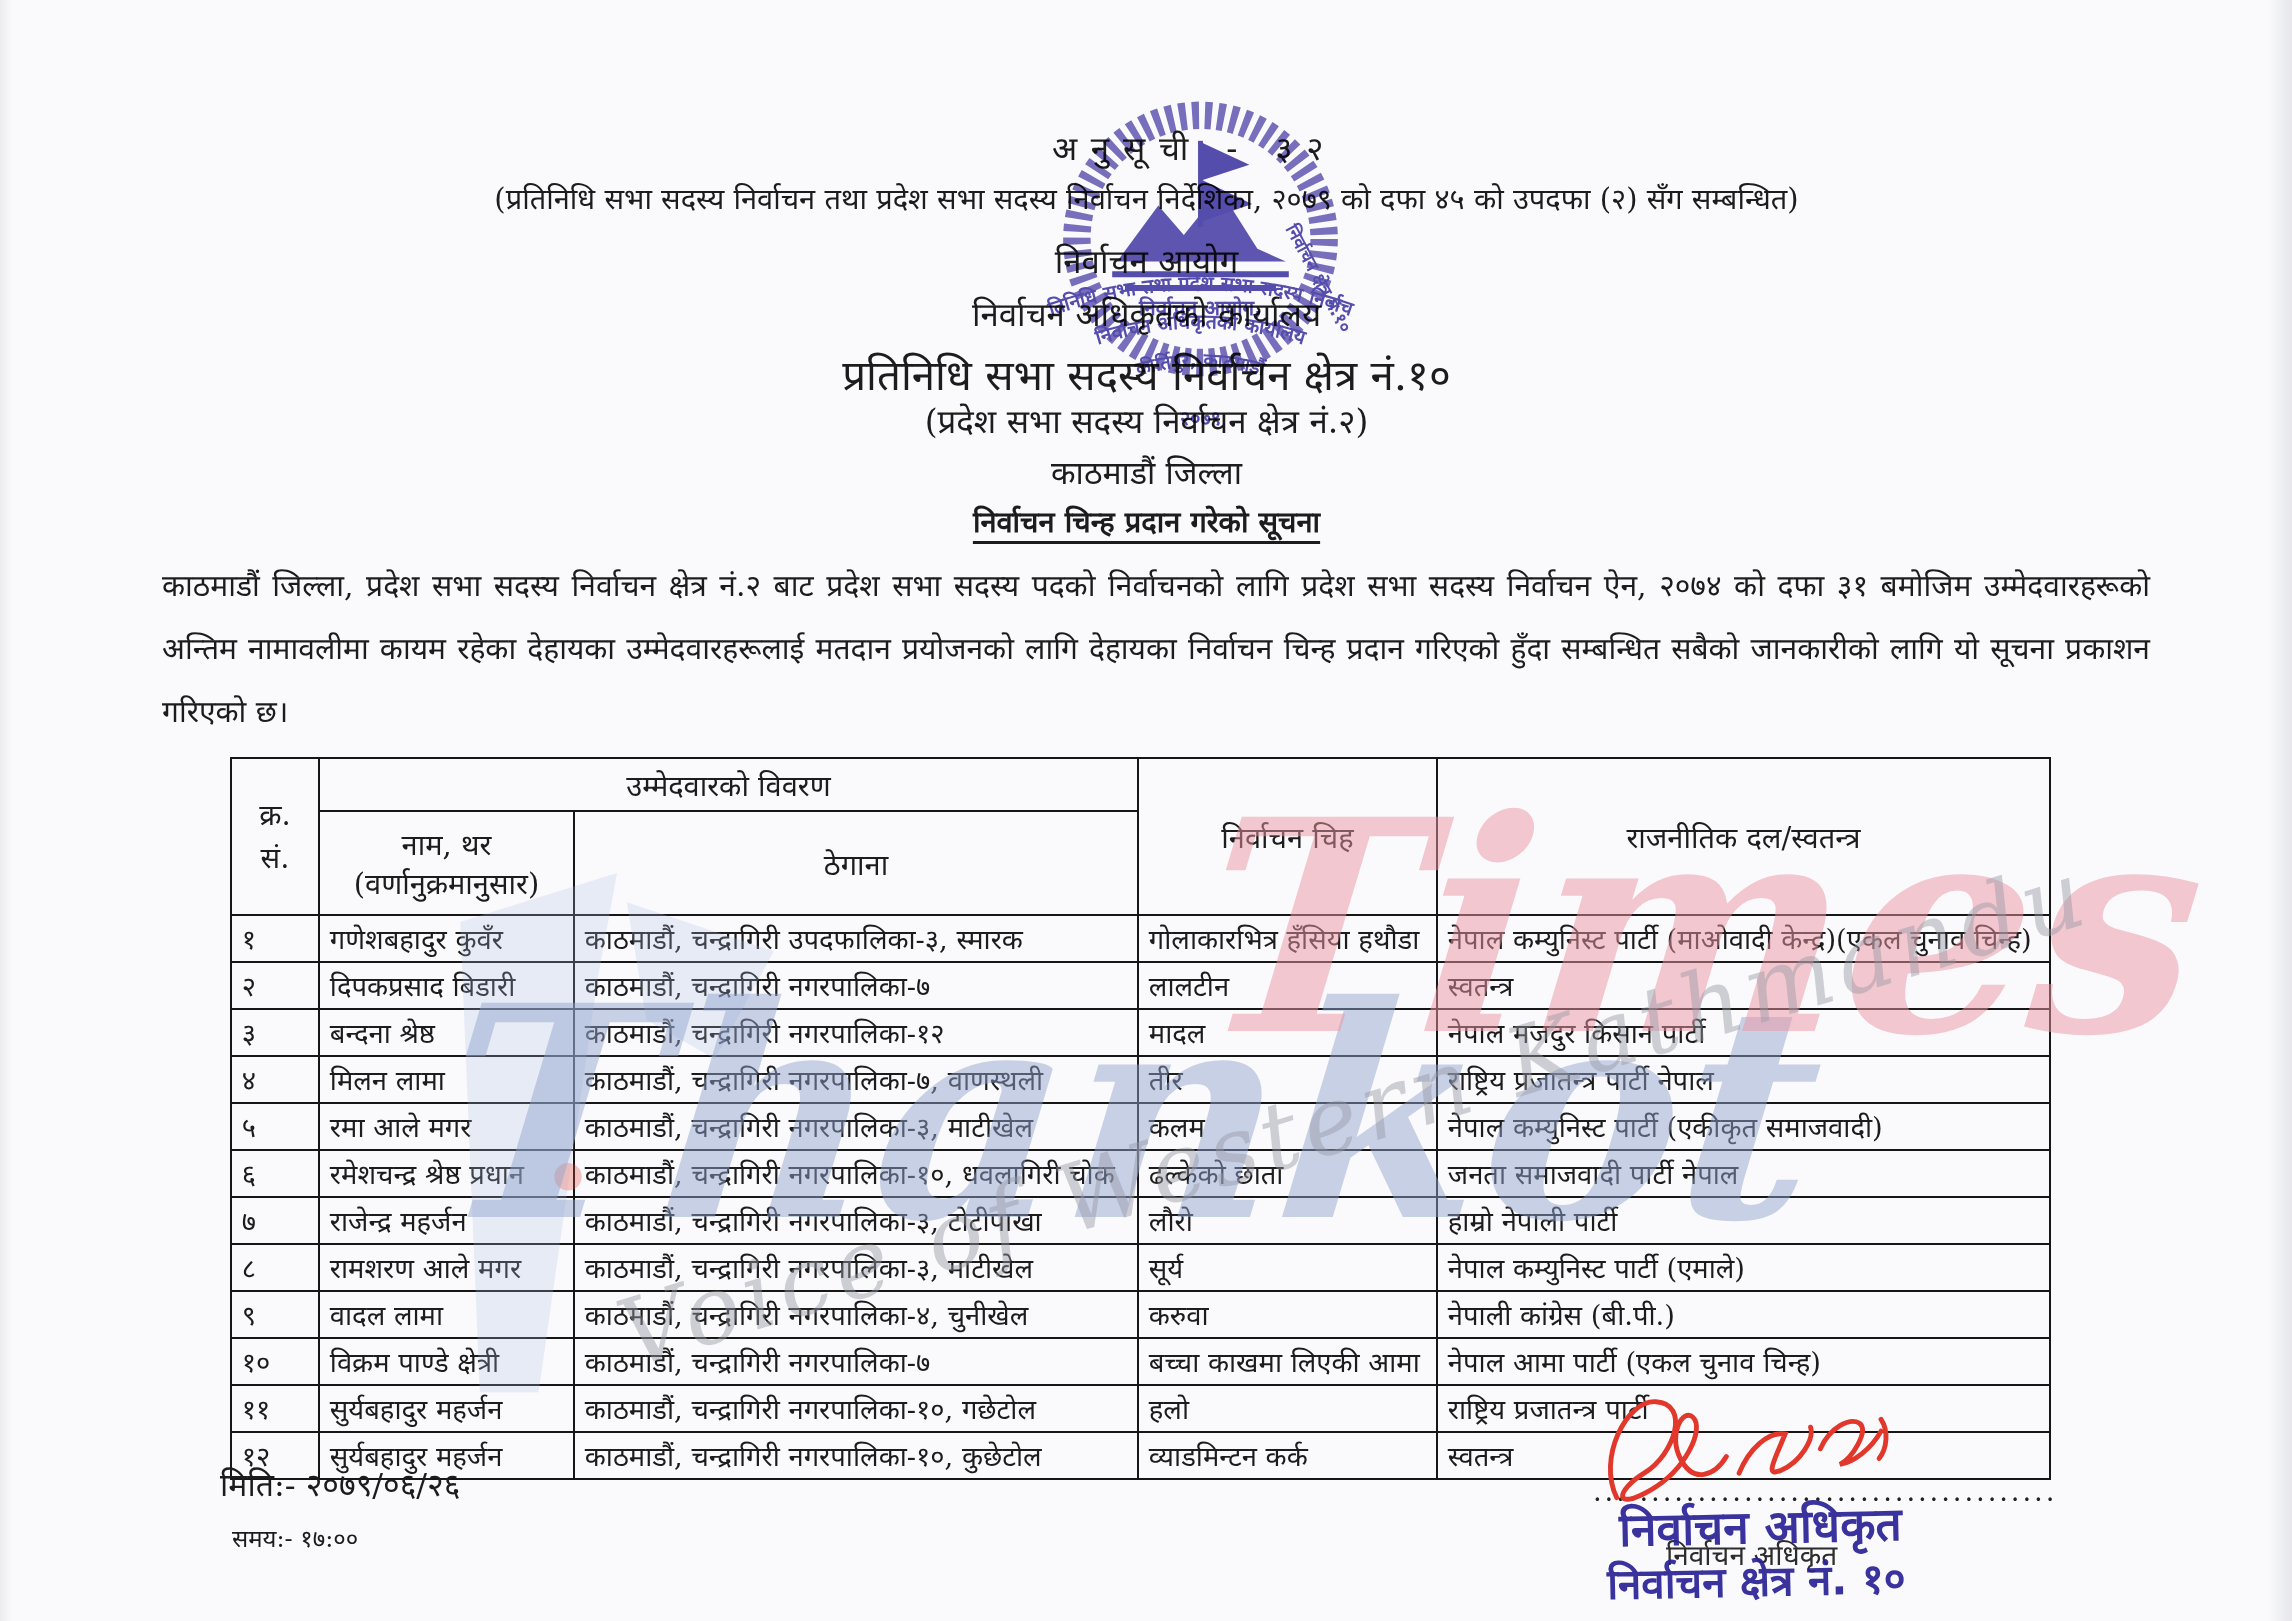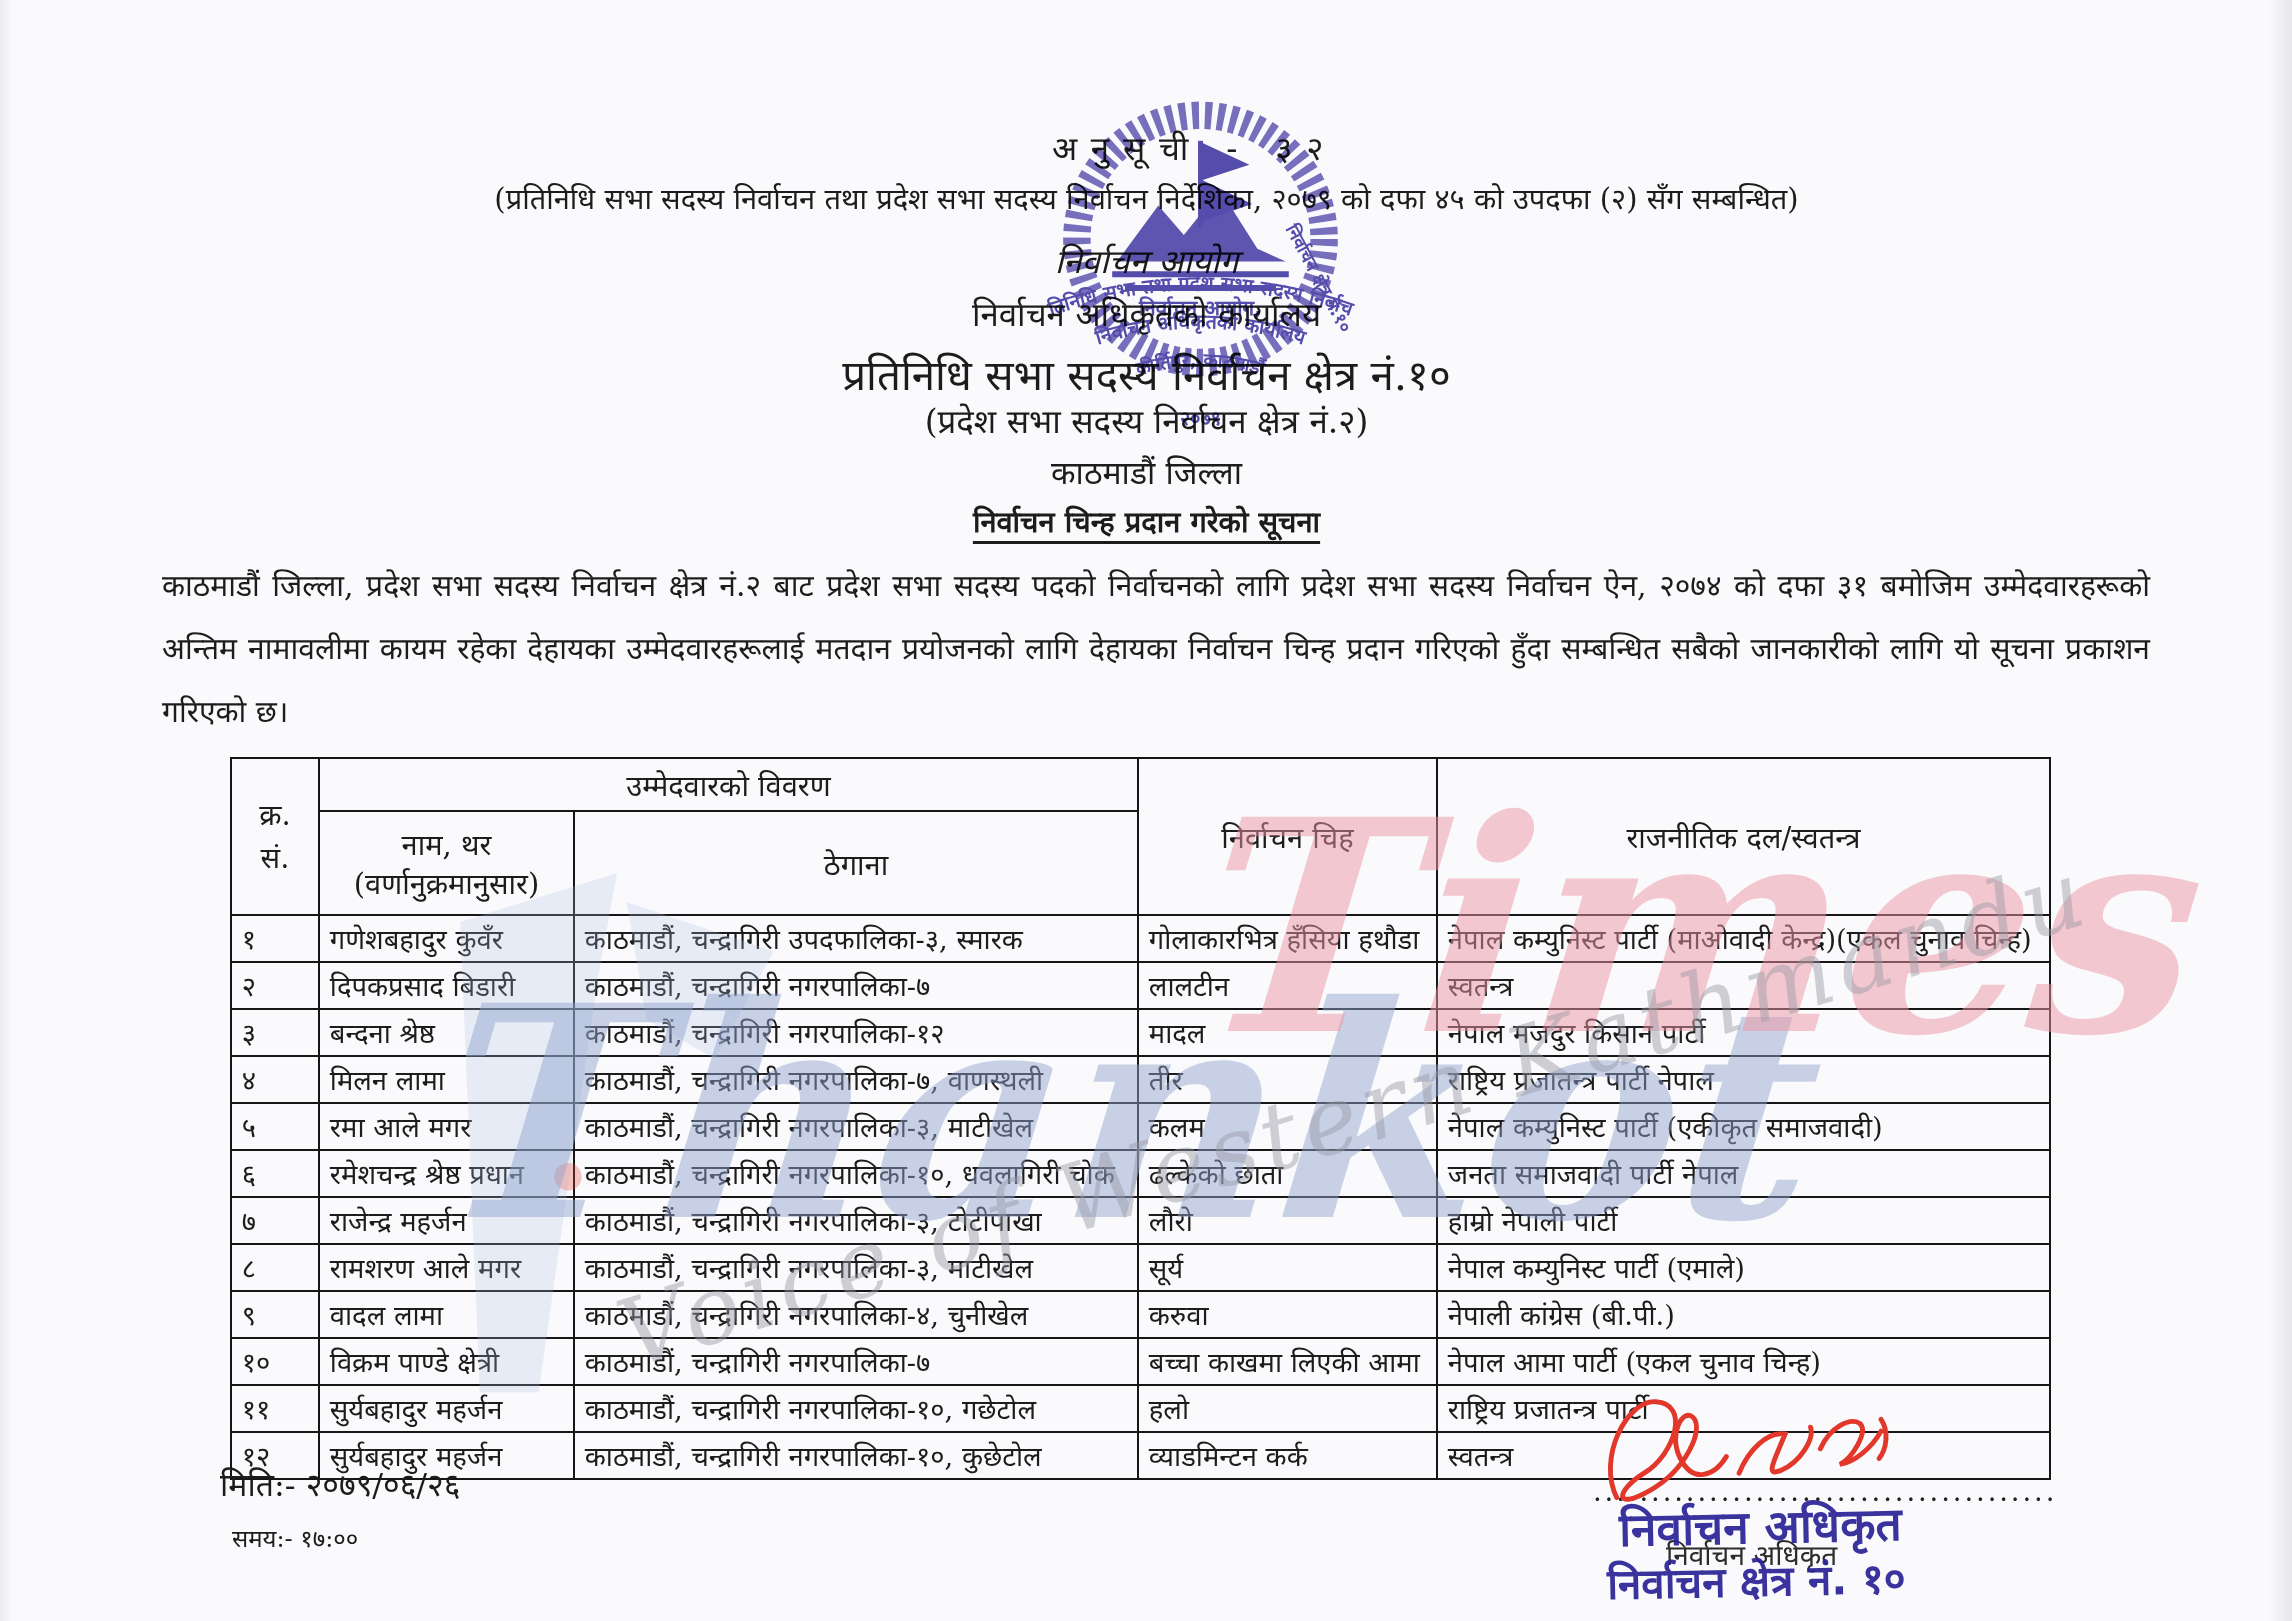--- a/index.html
+++ b/index.html
@@ -5,21 +5,21 @@
   html,body{margin:0;padding:0;}
   body{width:2293px;height:1621px;background:#f4f4f6;font-family:"DejaVu Serif","Liberation Serif",serif;}
   .page{position:relative;width:2293px;height:1621px;background:#fafafc;overflow:hidden;color:#1c1c1c;}
   .edge-right{position:absolute;top:0;right:0;width:25.5px;height:100%;background:linear-gradient(to right,rgba(255,255,255,0),rgba(190,192,200,.35));}
   .edge-left{position:absolute;top:0;left:0;width:11.8px;height:100%;background:linear-gradient(to left,rgba(255,255,255,0),rgba(200,202,208,.30));}
 
   
   .hline{position:absolute;left:0;width:2293px;text-align:center;white-space:nowrap;}
   .h-annex{top:125px;font-size:33px;letter-spacing:13.7px;padding-left:48px;}
   .h-subtitle{top:178px;font-size:29px;}
-  .h-org{top:238px;font-size:33px;font-style:italic;}
+  .h-org{top:238px;font-size:33px;}
   .h-office{top:291px;font-size:33px;}
   .h-c10{top:345px;font-size:42px;}
   .h-c2{top:398px;font-size:33px;}
   .h-district{top:450px;font-size:32px;}
   .h-title{top:501px;font-size:29px;font-weight:bold;}
   .h-title span{text-decoration:underline;text-decoration-thickness:2.9px;text-underline-offset:8.8px;}
 
   
   .intro{position:absolute;left:162px;top:554px;width:1988px;font-size:30px;line-height:63px;text-align:justify;}
 

